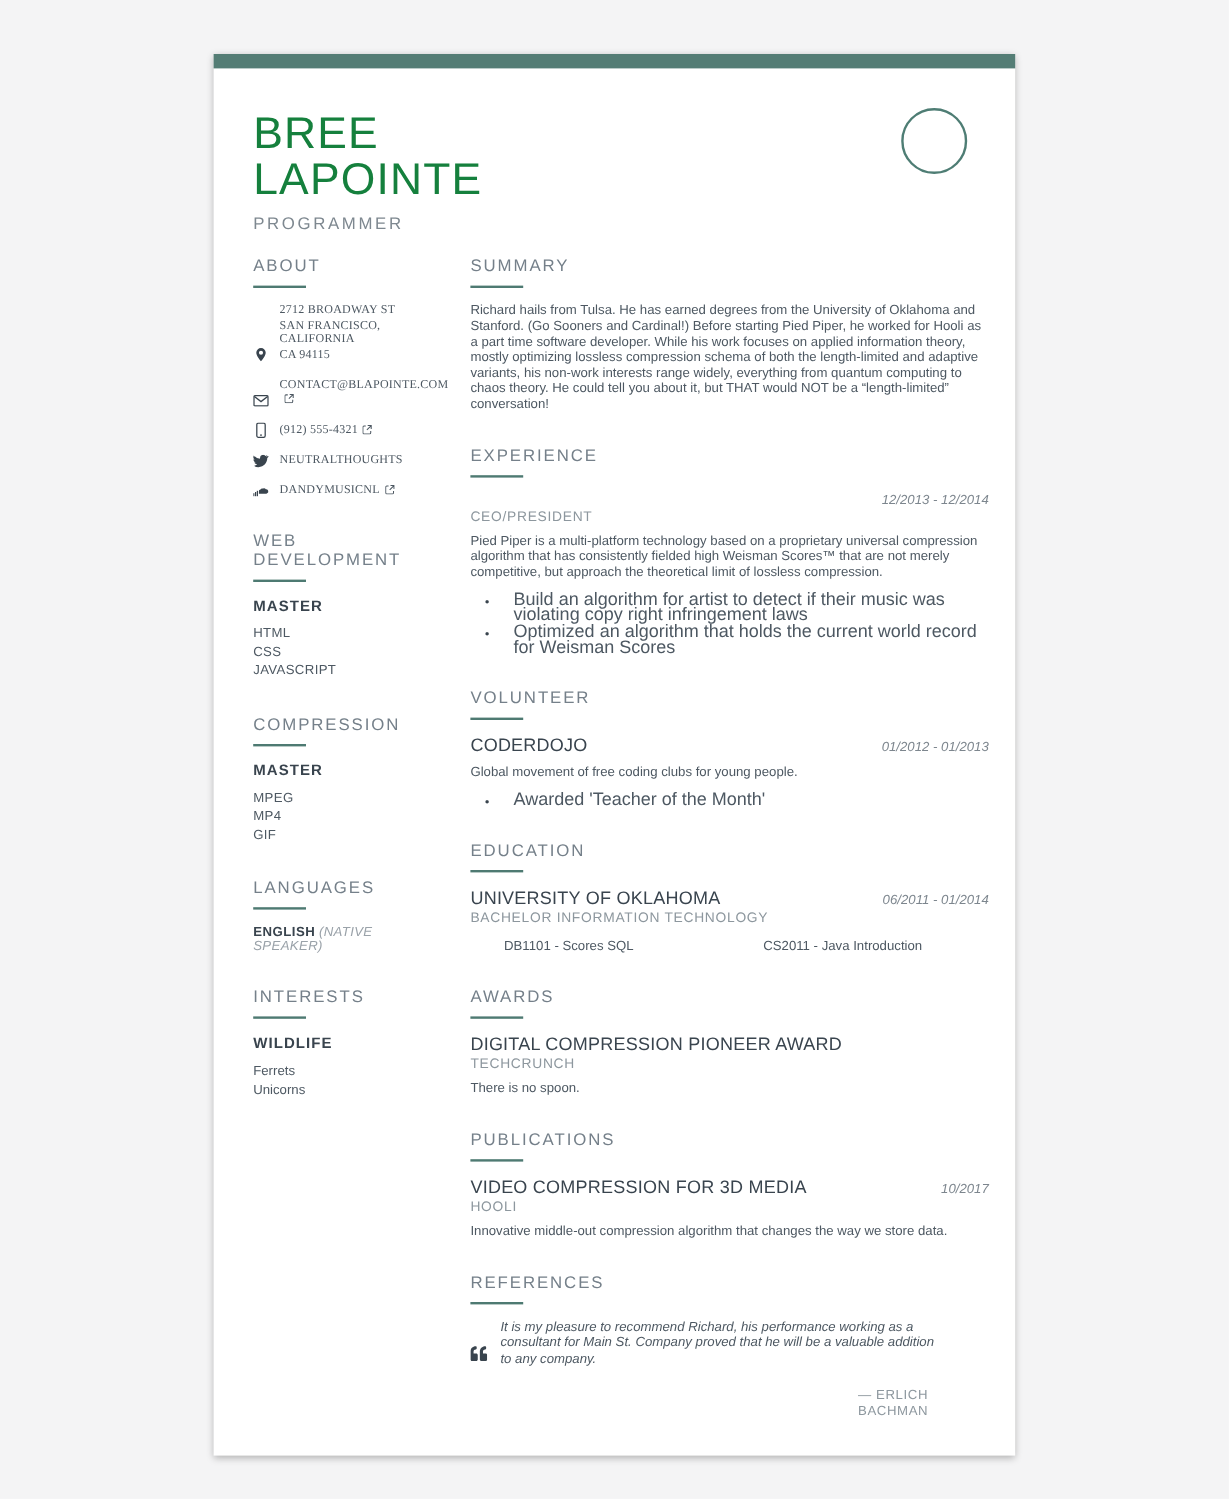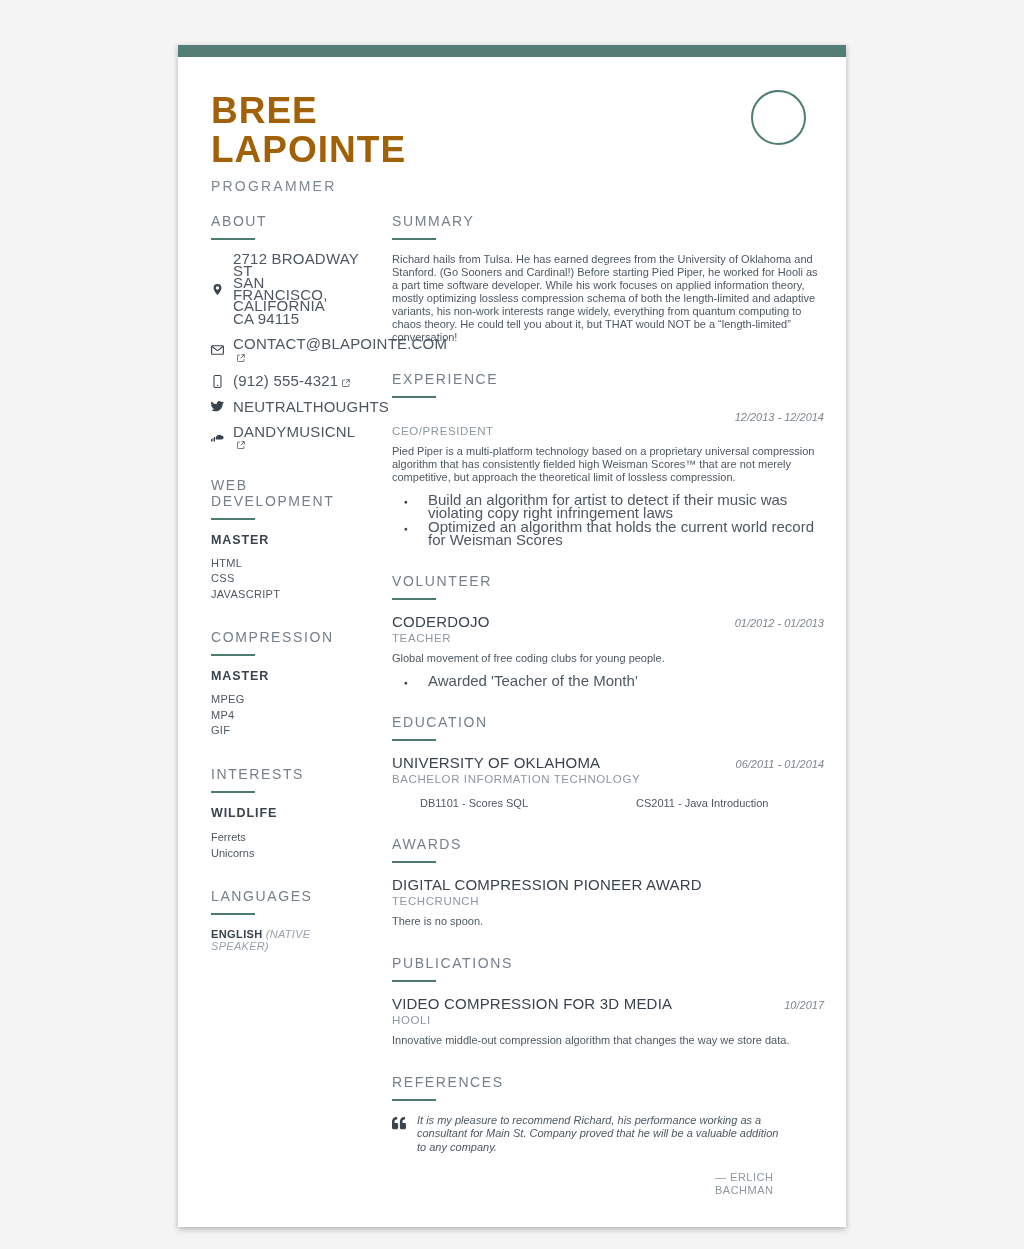--- a/index.html
+++ b/index.html
@@ -12,43 +12,43 @@
   .page {
     width: 668px; min-height: 1103px; margin: 0 auto; position: relative;
     top: 45px; background: #ffffff;
     box-shadow: 0 2px 6px rgba(0,0,0,0.28);
   }
   .topbar { height: 12px; width: 100%; background: #547d75; }
   .page-inner { padding: 0 22px 30px 33px; }
 
   
   .header { position: relative; padding-top: 34px; min-height: 143px; }
-  .name { font-size: 37px; font-weight: bold; line-height: 39px;
-          letter-spacing: 1px; color: #a16207; }
+  .name { font-size: 37px; font-weight: normal; line-height: 39px;
+          letter-spacing: 1px; color: #15803d; }
   .job-title { margin-top: 9px; font-size: 14px; letter-spacing: 2.2px; color: #7e8890; }
   .photo-circle {
     position: absolute; top: 33px; right: 18px;
     width: 55px; height: 55px; border: 2px solid #4e7d74; border-radius: 50%;
     background: #ffffff;
   }
 
   
   .columns { display: flex; margin-top: 13px; }
   .sidebar { width: 150px; flex: 0 0 150px; margin-right: 31px; }
   .main { flex: 1; min-width: 0; }
 
   
   .sec { margin-bottom: 27px; }
   .sec-h { font-size: 14px; letter-spacing: 1.6px; color: #75808a; font-weight: 400; }
   .sec-rule { display: block; width: 44px; height: 0; border-bottom: 2px solid #4e7a72;
               margin: 9px 0 13px 0; }
 
   
-  .about-item { display: flex; align-items: center; margin-bottom: 13px;
-                font-size: 15px; letter-spacing: 0.2px; color: #4d5862; line-height: 11.5px; }
+  .about-item { display: flex; align-items: flex-end; margin-bottom: 13px;
+                font-size: 10px; letter-spacing: 0.2px; color: #4d5862; line-height: 11.5px; font-family: Liberation Serif, serif; }
   .about-icon { width: 13px; flex: 0 0 13px; margin-right: 9px; color: #39444e;
                 display: inline-flex; justify-content: center; margin-top: 0px; }
   .about-icon svg { fill: currentColor; }
   .ext-icon { display: inline-block; margin-left: 4px; color: #4d5862; vertical-align: -1px; }
   .addr-line { display: block; margin-bottom: 1px; }
 
   
   .mini-h { font-size: 12.5px; font-weight: bold; letter-spacing: 0.9px;
             color: #39444e; margin-bottom: 9px; }
   .skill-item { font-size: 11px; line-height: 15.5px; letter-spacing: 0.3px; color: #4d5862; }
@@ -66,21 +66,21 @@
   .entry-body { margin-top: 8px; }
   ul.highlights { margin-top: 9px; list-style: none; }
   ul.highlights li { position: relative; padding-left: 36px; font-size: 15px;
                      line-height: 13px; color: #4d5862; margin-bottom: 0.5px; }
   ul.highlights li::before { content: "\25CF"; position: absolute; left: 12px; top: 2px;
                              font-size: 6.5px; color: #39444e; }
   .courses { display: grid; grid-template-columns: 1fr 1fr; margin-top: 12px; }
   .course-cell { padding-left: 28px; font-size: 11px; color: #4d5862; }
 
   
-  .quote-row { display: flex; }
+  .quote-row { display: flex; align-items: flex-end; }
   .quote-icon { width: 14px; flex: 0 0 14px; margin-right: 11px; color: #39444e; margin-top: 2px; }
   .quote-icon svg { fill: currentColor; }
   .quote-text { font-size: 11px; font-style: italic; line-height: 13.5px; color: #4d5862;
                 max-width: 372px; }
   .attribution { margin-top: 17px; margin-left: 323px; width: 80px;
                  font-size: 11px; letter-spacing: 0.5px; color: #8d979e; line-height: 13px; }
 </style>
 </head>
 <body>
 
@@ -181,34 +181,34 @@
         <div class="sec">
           <div class="sec-h">COMPRESSION</div>
           <span class="sec-rule"></span>
           <div class="mini-h">MASTER</div>
           <div class="skill-item">MPEG</div>
           <div class="skill-item">MP4</div>
           <div class="skill-item">GIF</div>
         </div>
 
         <div class="sec">
+          <div class="sec-h">LANGUAGES</div>
+          <span class="sec-rule"></span>
+          <div class="lang-line">
+            <span class="lang-name">ENGLISH</span>
+            <span class="lang-fluency">(NATIVE SPEAKER)</span>
+          </div>
+        </div>
+
+        <div class="sec">
           <div class="sec-h">INTERESTS</div>
           <span class="sec-rule"></span>
           <div class="mini-h">WILDLIFE</div>
           <div class="interest-item">Ferrets</div>
           <div class="interest-item">Unicorns</div>
-        </div>
-
-        <div class="sec">
-          <div class="sec-h">LANGUAGES</div>
-          <span class="sec-rule"></span>
-          <div class="lang-line">
-            <span class="lang-name">ENGLISH</span>
-            <span class="lang-fluency">(NATIVE SPEAKER)</span>
-          </div>
         </div>
       </div>
 
       <div class="main">
 
         <div class="sec">
           <div class="sec-h">SUMMARY</div>
           <span class="sec-rule"></span>
           <p class="body-text">Richard hails from Tulsa. He has earned degrees from the University of Oklahoma and Stanford. (Go Sooners and Cardinal!) Before starting Pied Piper, he worked for Hooli as a part time software developer. While his work focuses on applied information theory, mostly optimizing lossless compression schema of both the length-limited and adaptive variants, his non-work interests range widely, everything from quantum computing to chaos theory. He could tell you about it, but THAT would NOT be a “length-limited” conversation!</p>
         </div>
@@ -228,21 +228,20 @@
           </ul>
         </div>
 
         <div class="sec">
           <div class="sec-h">VOLUNTEER</div>
           <span class="sec-rule"></span>
           <div class="entry-head">
             <span class="entry-title">CODERDOJO</span>
             <span class="entry-date">01/2012 - 01/2013</span>
           </div>
-          <div class="entry-sub">TEACHER</div>
           <p class="body-text entry-body">Global movement of free coding clubs for young people.</p>
           <ul class="highlights">
             <li>Awarded 'Teacher of the Month'</li>
           </ul>
         </div>
 
         <div class="sec">
           <div class="sec-h">EDUCATION</div>
           <span class="sec-rule"></span>
           <div class="entry-head">

